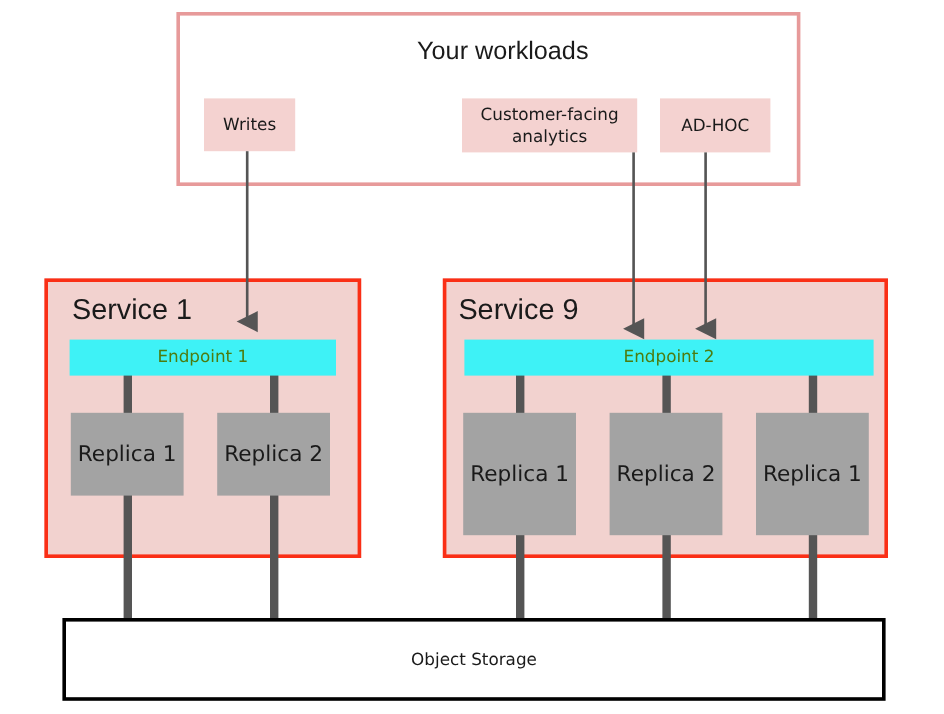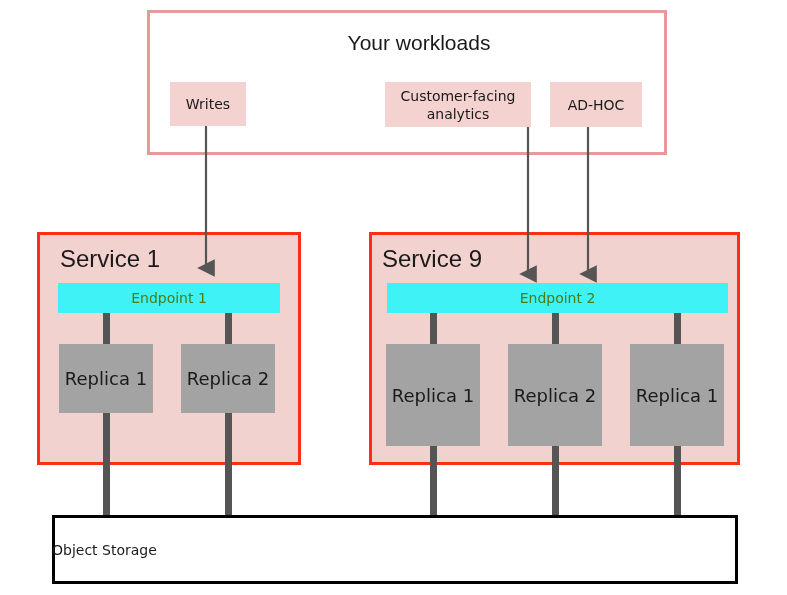--- a/index.html
+++ b/index.html
@@ -104,20 +104,21 @@
     height: 69px;
     border: 3px solid #000000;
     background: #ffffff;
     box-sizing: border-box;
   }
   .storage-label {
     position: absolute;
     left: 52px;
     top: 541px;
     width: 686px;
+    text-align: center;
     font-size: 14px;
     color: #1a1a1a;
     line-height: 18px;
   }
 
   
   .stem {
     position: absolute;
     width: 7px;
     background: #555555;

